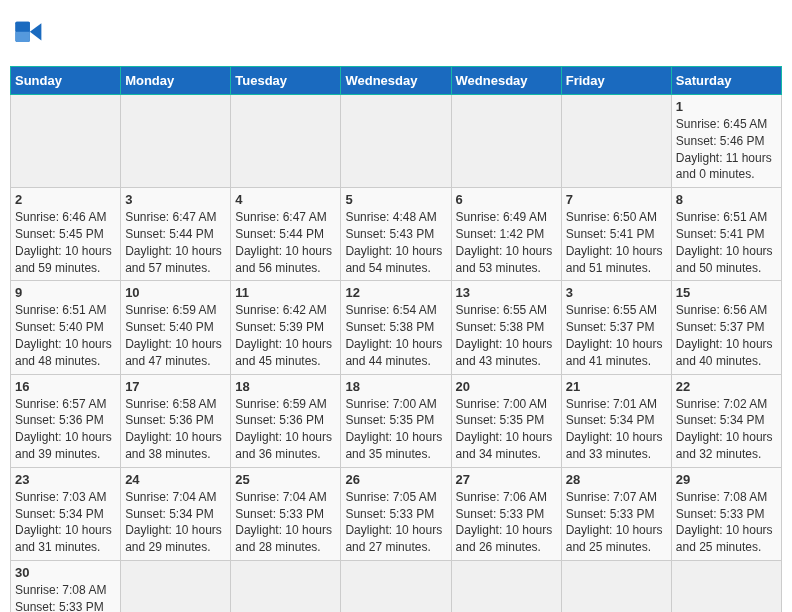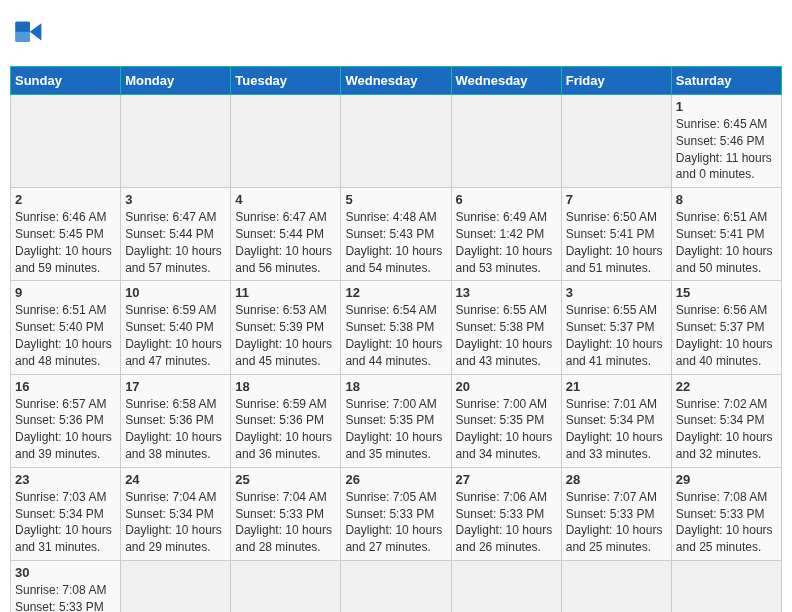--- a/index.html
+++ b/index.html
@@ -197,21 +197,21 @@
         </td>
         <td>
           <div class="day-number">10</div>
           <div class="day-info">Sunrise: 6:59 AM
 Sunset: 5:40 PM
 Daylight: 10 hours
 and 47 minutes.</div>
         </td>
         <td>
           <div class="day-number">11</div>
-          <div class="day-info">Sunrise: 6:53 AM
+          <div class="day-info">Sunrise: 6:42 AM
 Sunset: 5:39 PM
 Daylight: 10 hours
 and 45 minutes.</div>
         </td>
         <td>
           <div class="day-number">12</div>
           <div class="day-info">Sunrise: 6:54 AM
 Sunset: 5:38 PM
 Daylight: 10 hours
 and 44 minutes.</div>

